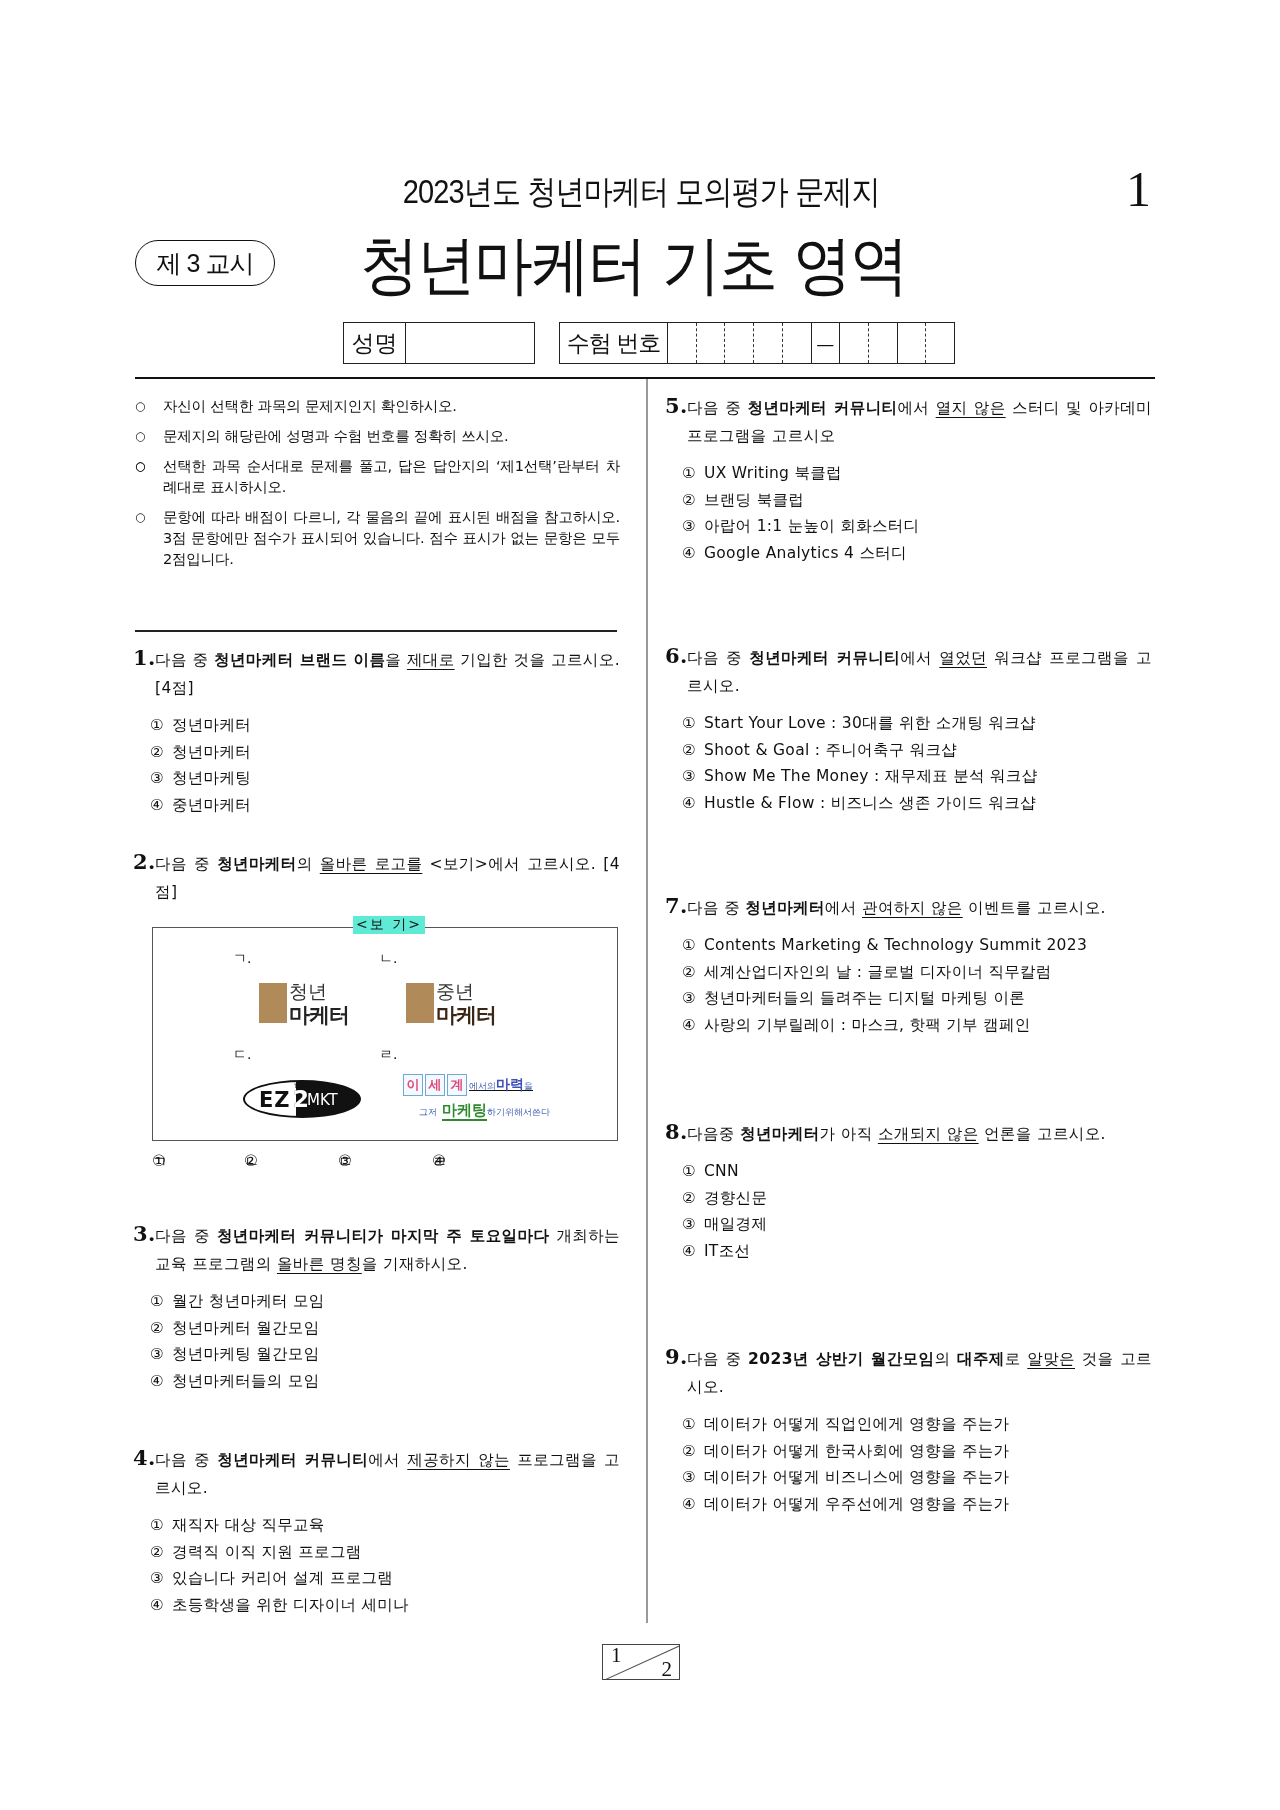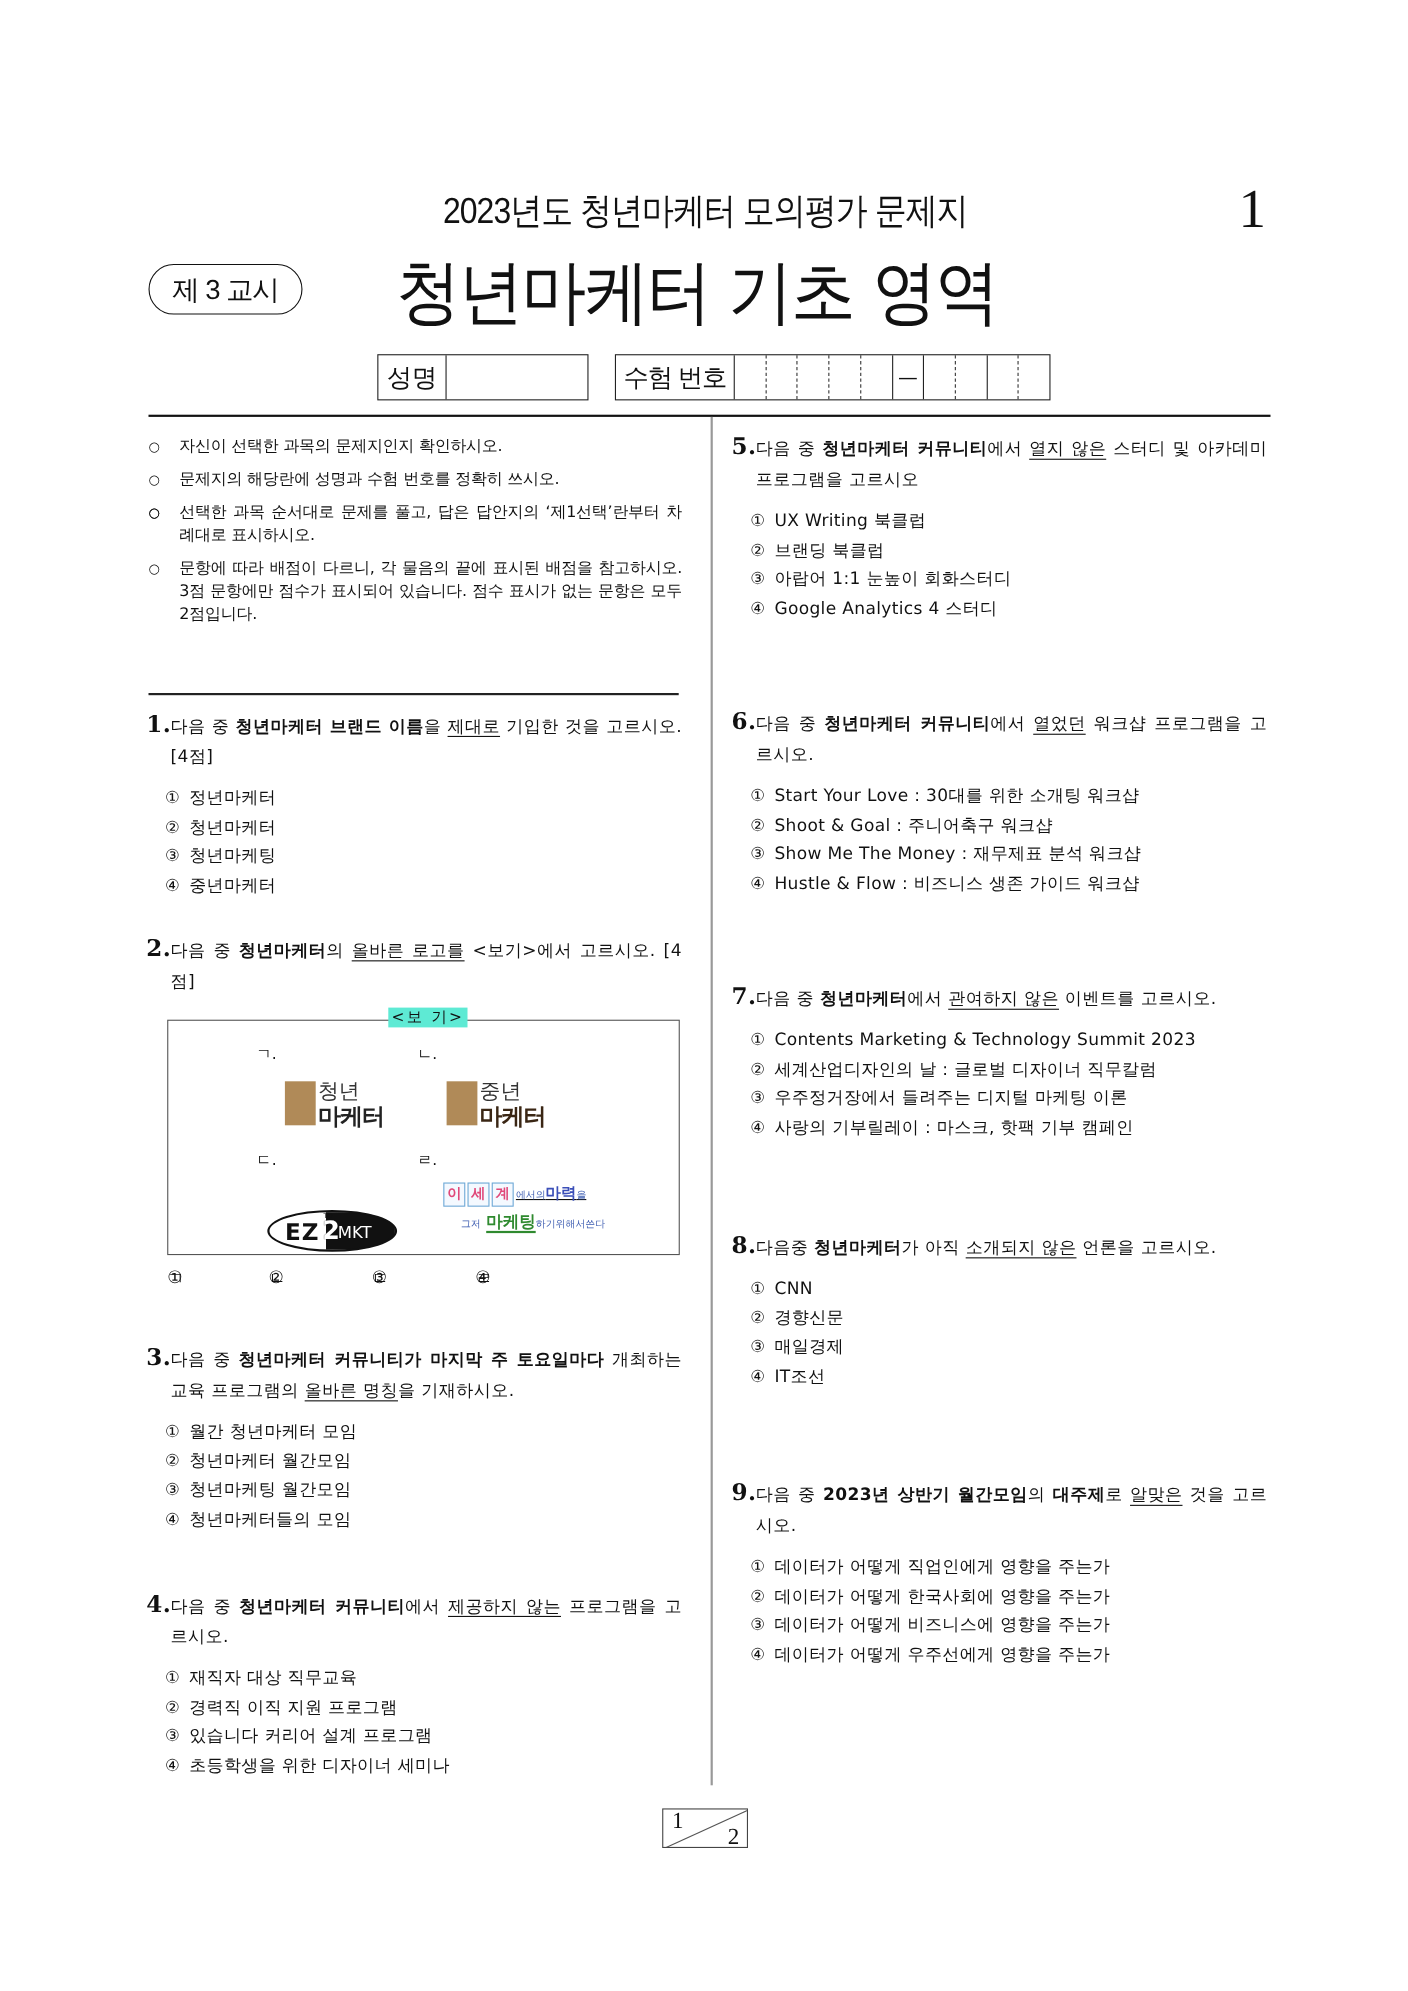--- a/index.html
+++ b/index.html
@@ -36,21 +36,21 @@
   .option { font-size: 15.5px; line-height: 26.5px; white-space: nowrap; letter-spacing: 0.3px; }
   .option .circ { display: inline-block; width: 22px; font-size: 15px; }
 
   .bogi-box { position: absolute; left: 152px; top: 927px; width: 466px; height: 214px; border: 1.5px solid #555; }
   .bogi-title { position: absolute; left: 200px; top: -12px; background: #5eead4; padding: 0 3px; font-size: 14px; letter-spacing: 2px; }
   .bogi-label { position: absolute; font-size: 14px; }
   .logo { position: absolute; }
   .logo-mark { position: absolute; left: 0; top: 0; width: 24px; height: 40px; background: #b08a58; color: #fff; font-family: "DejaVu Serif", serif; font-weight: bold; font-size: 26px; line-height: 40px; text-align: center; overflow: hidden; padding-left: 28px; }
   .logo-top { position: absolute; left: 30px; top: -4px; font-size: 19px; color: #333; }
   .logo-bot { position: absolute; left: 30px; top: 18px; font-size: 21px; font-weight: bold; color: #222; letter-spacing: -1px; }
-  .ez-oval { position: absolute; width: 118px; height: 38px; border: 2px solid #111; border-radius: 50%; overflow: hidden; background: linear-gradient(90deg, #fff 0%, #fff 45%, #111 45%, #111 100%); margin-top: 20px; }
+  .ez-oval { position: absolute; width: 118px; height: 38px; border: 2px solid #111; border-radius: 50%; overflow: hidden; background: linear-gradient(90deg, #fff 0%, #fff 45%, #111 45%, #111 100%); }
   .ez-text-l { position: absolute; left: 14px; top: 6px; font-size: 21px; font-weight: bold; color: #111; letter-spacing: 1px; }
   .ez-text-r { position: absolute; left: 62px; top: 9px; font-size: 15px; color: #fff; }
   .isegye { position: absolute; font-family: "DejaVu Sans", sans-serif; }
   .isg-box { display: inline-block; width: 20px; height: 22px; border: 1.5px solid #6fa9d6; color: #e0497a; font-weight: bold; font-size: 13px; line-height: 19px; text-align: center; margin-right: 2px; background: #f4f9ff; }
   .isg-small { font-size: 9px; color: #3b5bb0; }
   .isg-big { font-size: 14px; font-weight: bold; color: #3b4fb8; }
   .isg-green { font-size: 15px; font-weight: bold; color: #2f8a2f; border-bottom: 2px solid #2f8a2f; }
 
   .q2-options { position: absolute; left: 152px; top: 1152px; font-size: 15.5px; }
   .q2-options span { position: absolute; white-space: nowrap; }
@@ -228,21 +228,21 @@
 </div>
 
 <div class="question" style="left:667px; top:894px;">
   <div class="q-stem">
     <span class="q-num">7.</span>
     <span>다음 중 </span><span class="b">청년마케터</span><span>에서 </span><span class="u">관여하지 않은</span><span> 이벤트를 고르시오.</span>
   </div>
   <div class="options">
     <div class="option"><span class="circ">①</span><span>Contents Marketing &amp; Technology Summit 2023</span></div>
     <div class="option"><span class="circ">②</span><span>세계산업디자인의 날 : 글로벌 디자이너 직무칼럼</span></div>
-    <div class="option"><span class="circ">③</span><span>우주정거장에서 들려주는 디지털 마케팅 이론</span></div>
+    <div class="option"><span class="circ">③</span><span>청년마케터들의 들려주는 디지털 마케팅 이론</span></div>
     <div class="option"><span class="circ">④</span><span>사랑의 기부릴레이 : 마스크, 핫팩 기부 캠페인</span></div>
   </div>
 </div>
 
 <div class="question" style="left:667px; top:1120px;">
   <div class="q-stem">
     <span class="q-num">8.</span>
     <span>다음중 </span><span class="b">청년마케터</span><span>가 아직 </span><span class="u">소개되지 않은</span><span> 언론을 고르시오.</span>
   </div>
   <div class="options">

